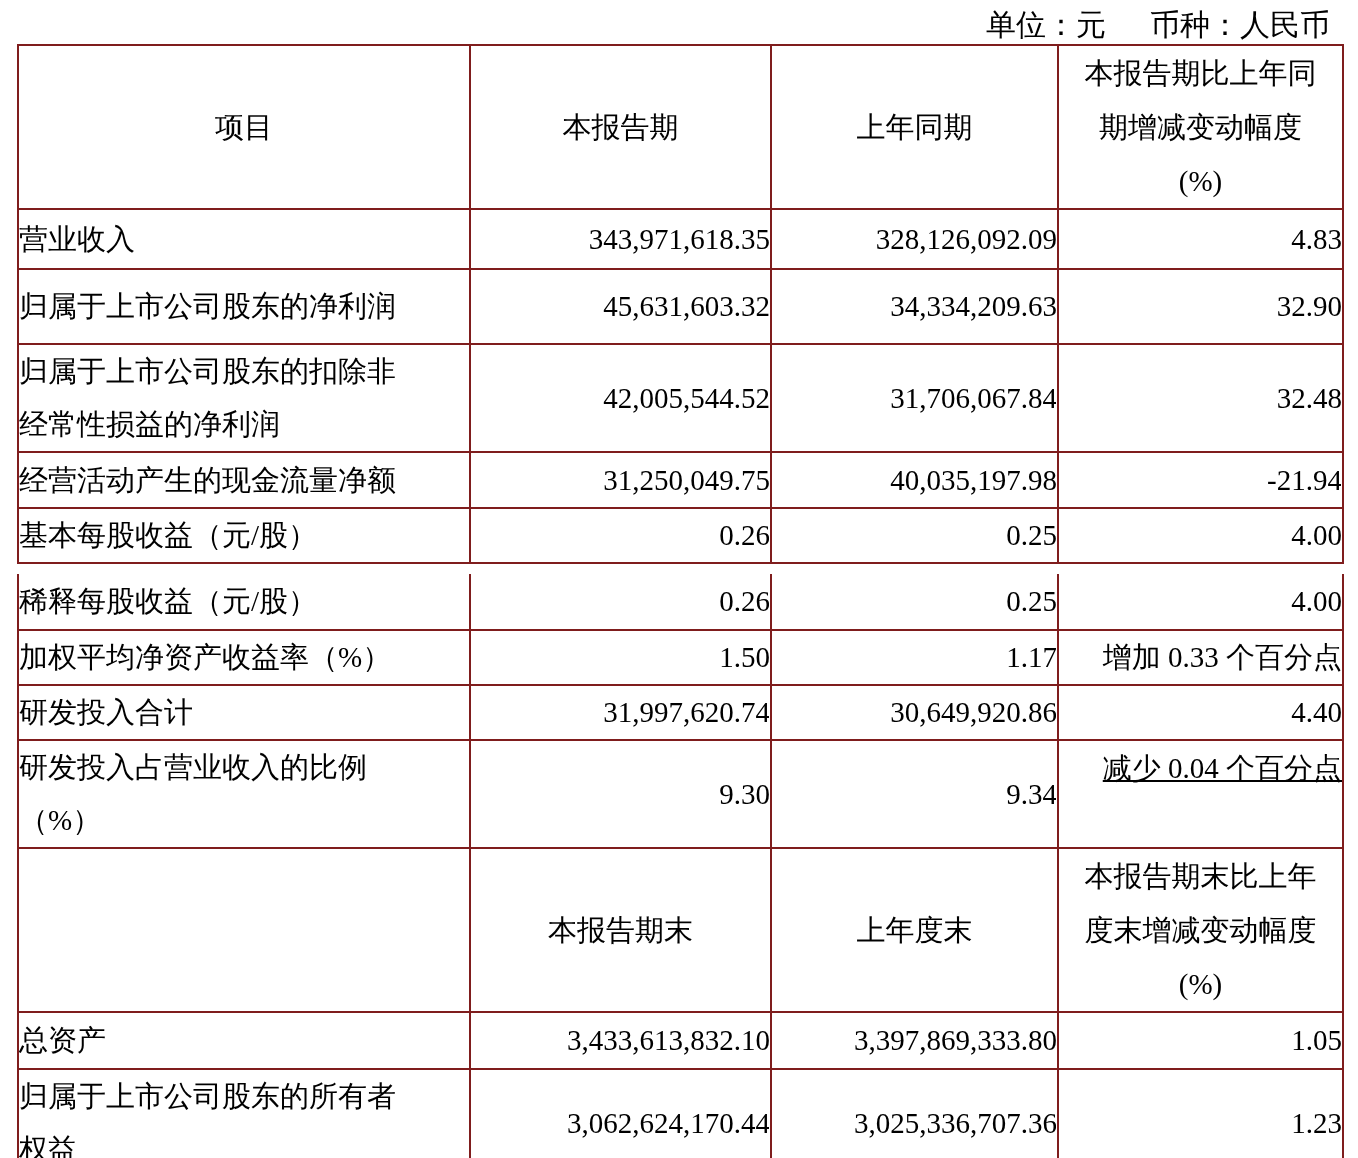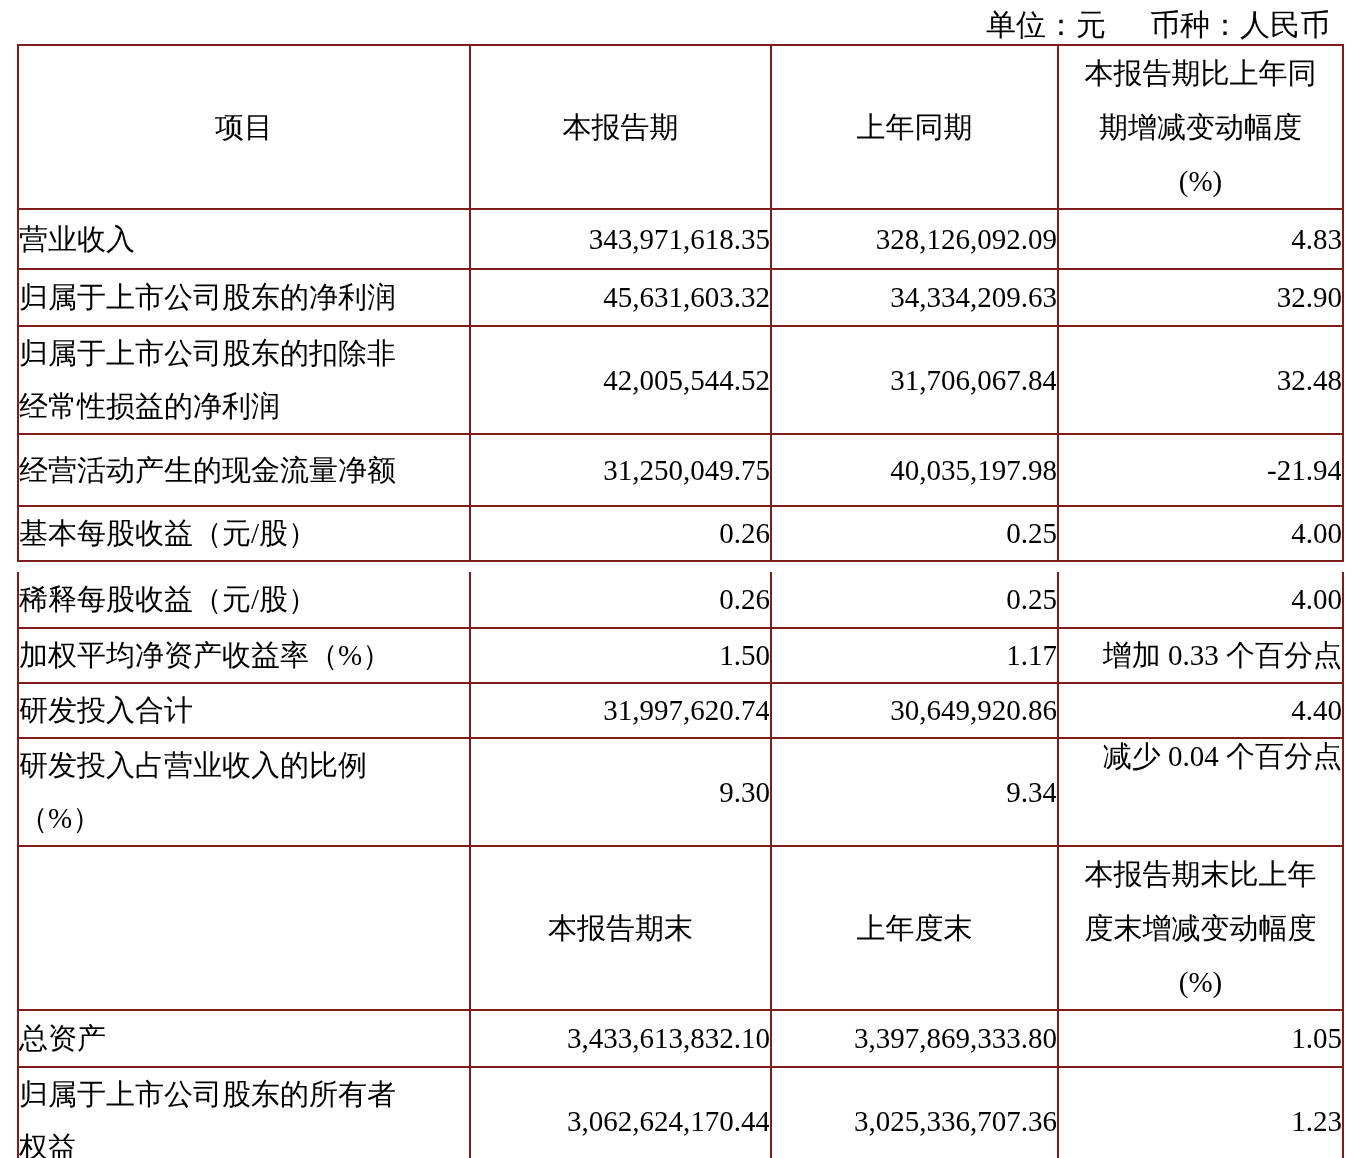--- a/index.html
+++ b/index.html
@@ -68,20 +68,22 @@
     border-radius: 15px;
   }
   td.change-text {
     text-align: right;
     vertical-align: middle;
     padding-left: 10px;
     line-height: 1.2;
   }
   td.change-text.top {
     vertical-align: top;
+    padding-top: 10px;
+    text-decoration: underline;
   }
 </style>
 </head>
 <body>
 
 <div class="page">
 
   <div class="unit-line">
     <span>单位：元</span><span class="currency">币种：人民币</span>
   </div>
@@ -101,34 +103,34 @@
       <th class="center">本报告期比上年同
 期增减变动幅度
 (%)</th>
     </tr>
     <tr style="height:60px">
       <td class="label">营业收入</td>
       <td class="num">343,971,618.35</td>
       <td class="num">328,126,092.09</td>
       <td class="num">4.83</td>
     </tr>
-    <tr style="height:57px">
+    <tr style="height:75px">
       <td class="label">归属于上市公司股东的净利润</td>
       <td class="num">45,631,603.32</td>
       <td class="num">34,334,209.63</td>
       <td class="num">32.90</td>
     </tr>
     <tr style="height:107px">
       <td class="label">归属于上市公司股东的扣除非
 经常性损益的净利润</td>
       <td class="num">42,005,544.52</td>
       <td class="num">31,706,067.84</td>
       <td class="num">32.48</td>
     </tr>
-    <tr style="height:72px">
+    <tr style="height:56px">
       <td class="label">经营活动产生的现金流量净额</td>
       <td class="num">31,250,049.75</td>
       <td class="num">40,035,197.98</td>
       <td class="num">-21.94</td>
     </tr>
     <tr style="height:51px">
       <td class="label">基本每股收益（元/股）</td>
       <td class="num">0.26</td>
       <td class="num">0.25</td>
       <td class="num">4.00</td>

